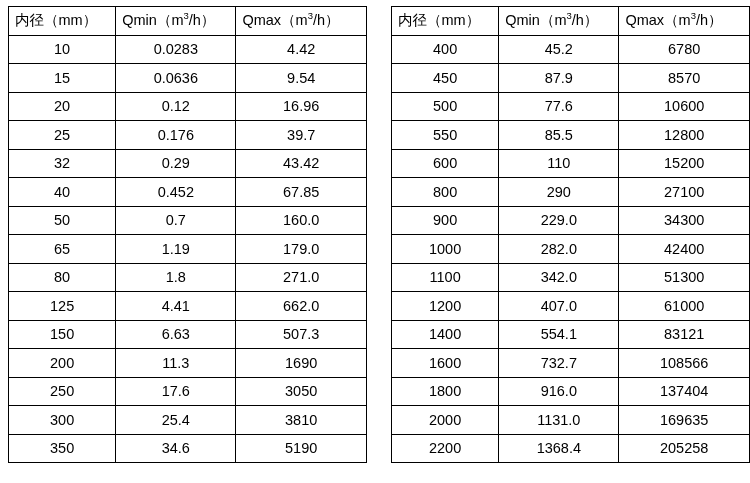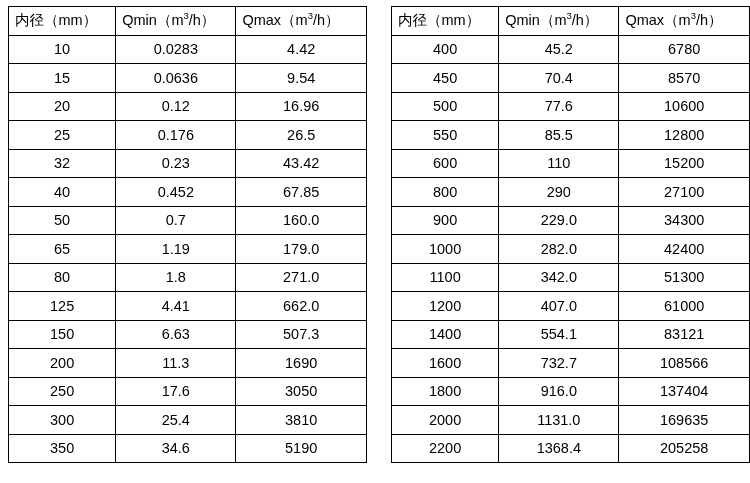--- a/index.html
+++ b/index.html
@@ -95,25 +95,25 @@
             <td>9.54</td>
           </tr>
           <tr>
             <td>20</td>
             <td>0.12</td>
             <td>16.96</td>
           </tr>
           <tr>
             <td>25</td>
             <td>0.176</td>
-            <td>26.5</td>
+            <td>39.7</td>
           </tr>
           <tr>
             <td>32</td>
-            <td>0.23</td>
+            <td>0.29</td>
             <td>43.42</td>
           </tr>
           <tr>
             <td>40</td>
             <td>0.452</td>
             <td>67.85</td>
           </tr>
           <tr>
             <td>50</td>
             <td>0.7</td>
@@ -176,21 +176,21 @@
         </tr>
       </thead>
       <tbody>
           <tr>
             <td>400</td>
             <td>45.2</td>
             <td>6780</td>
           </tr>
           <tr>
             <td>450</td>
-            <td>70.4</td>
+            <td>87.9</td>
             <td>8570</td>
           </tr>
           <tr>
             <td>500</td>
             <td>77.6</td>
             <td>10600</td>
           </tr>
           <tr>
             <td>550</td>
             <td>85.5</td>

